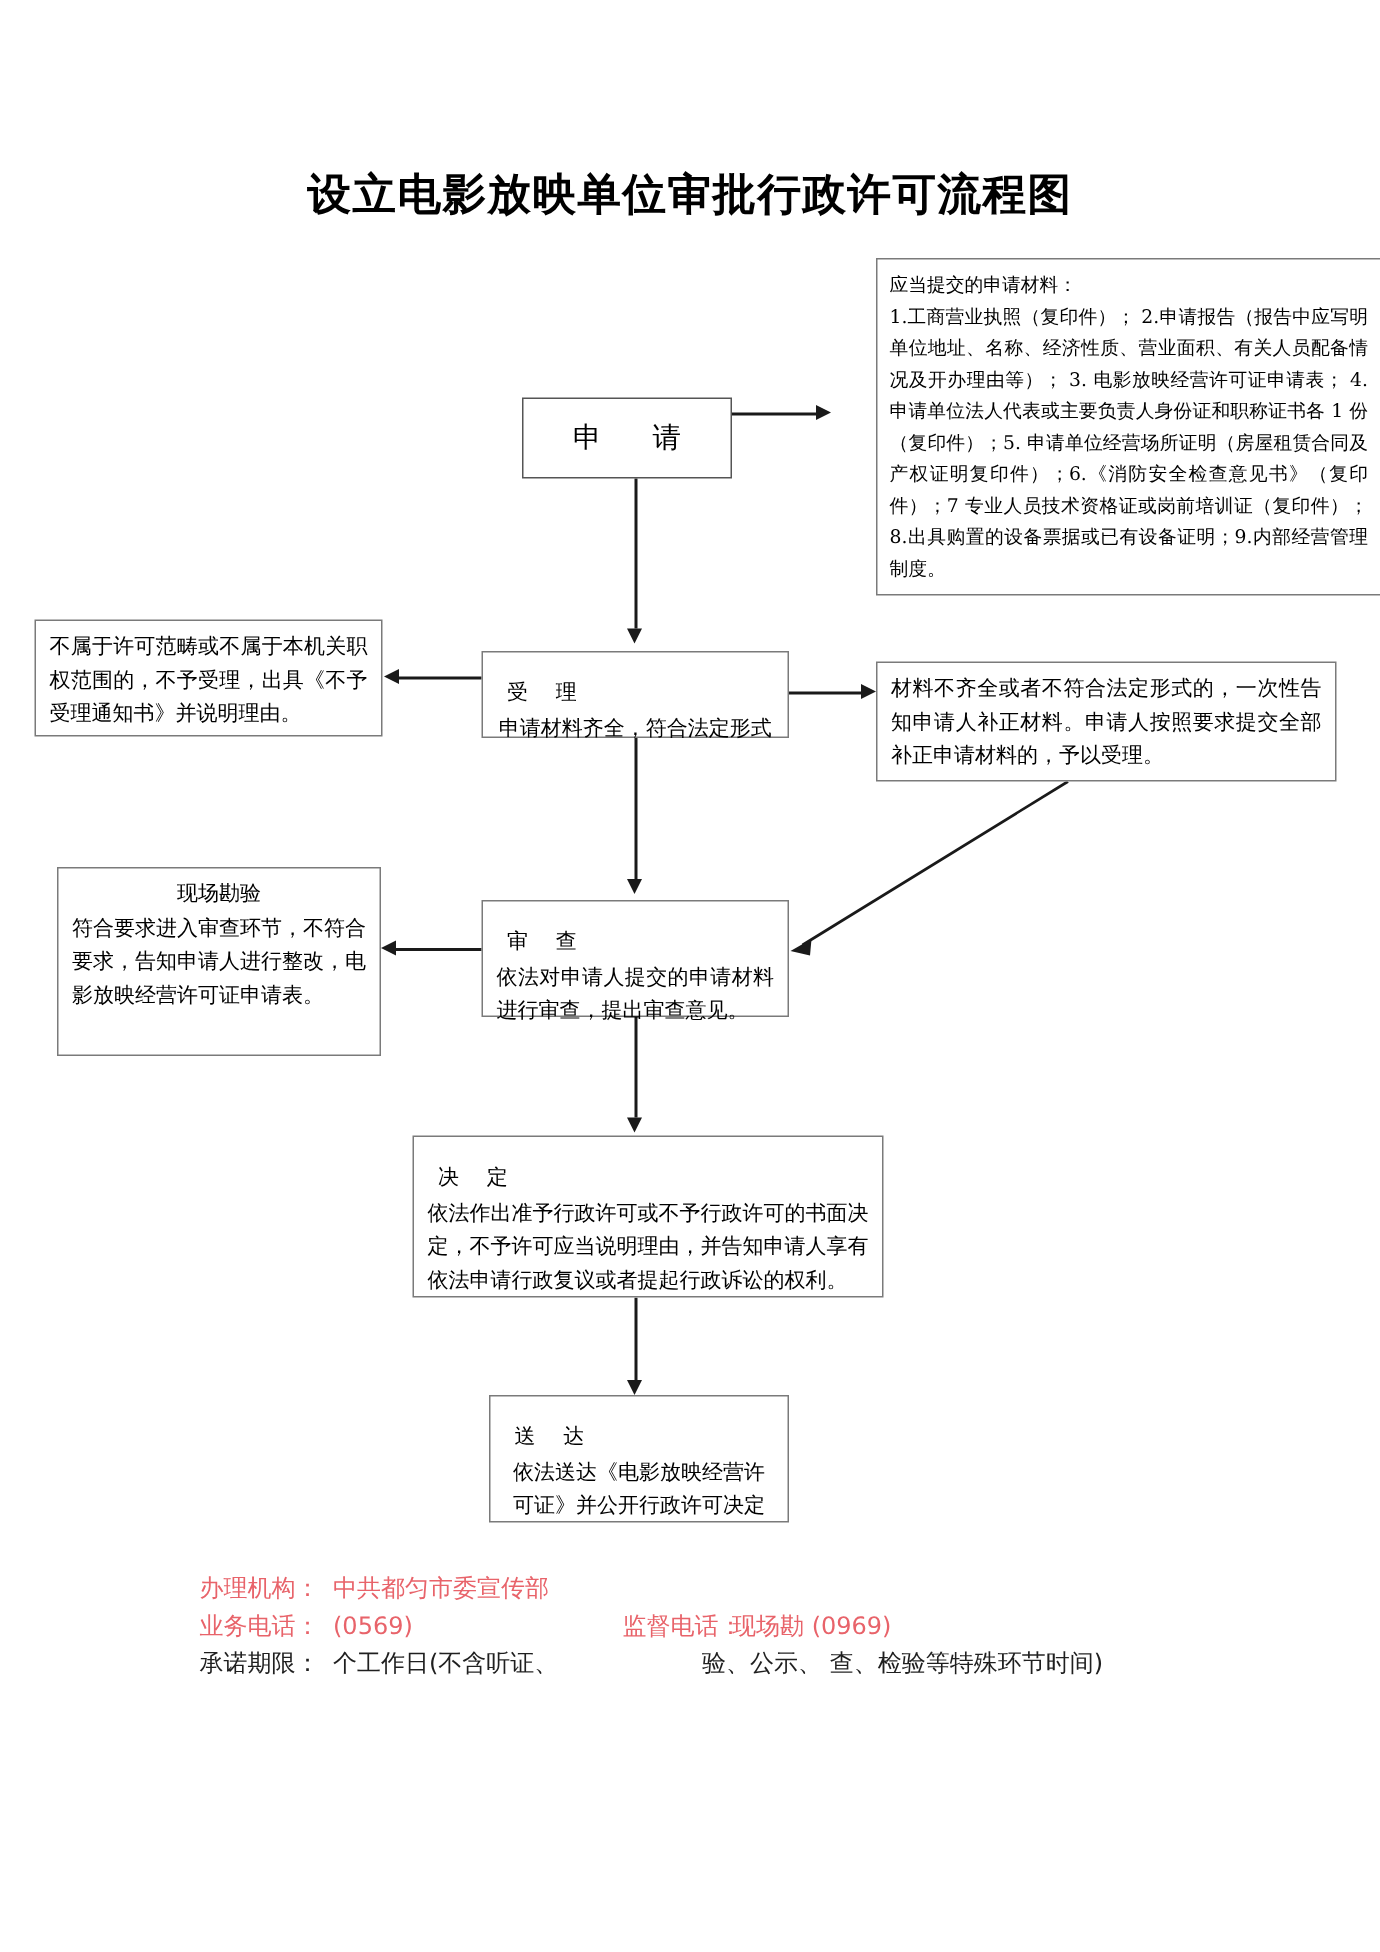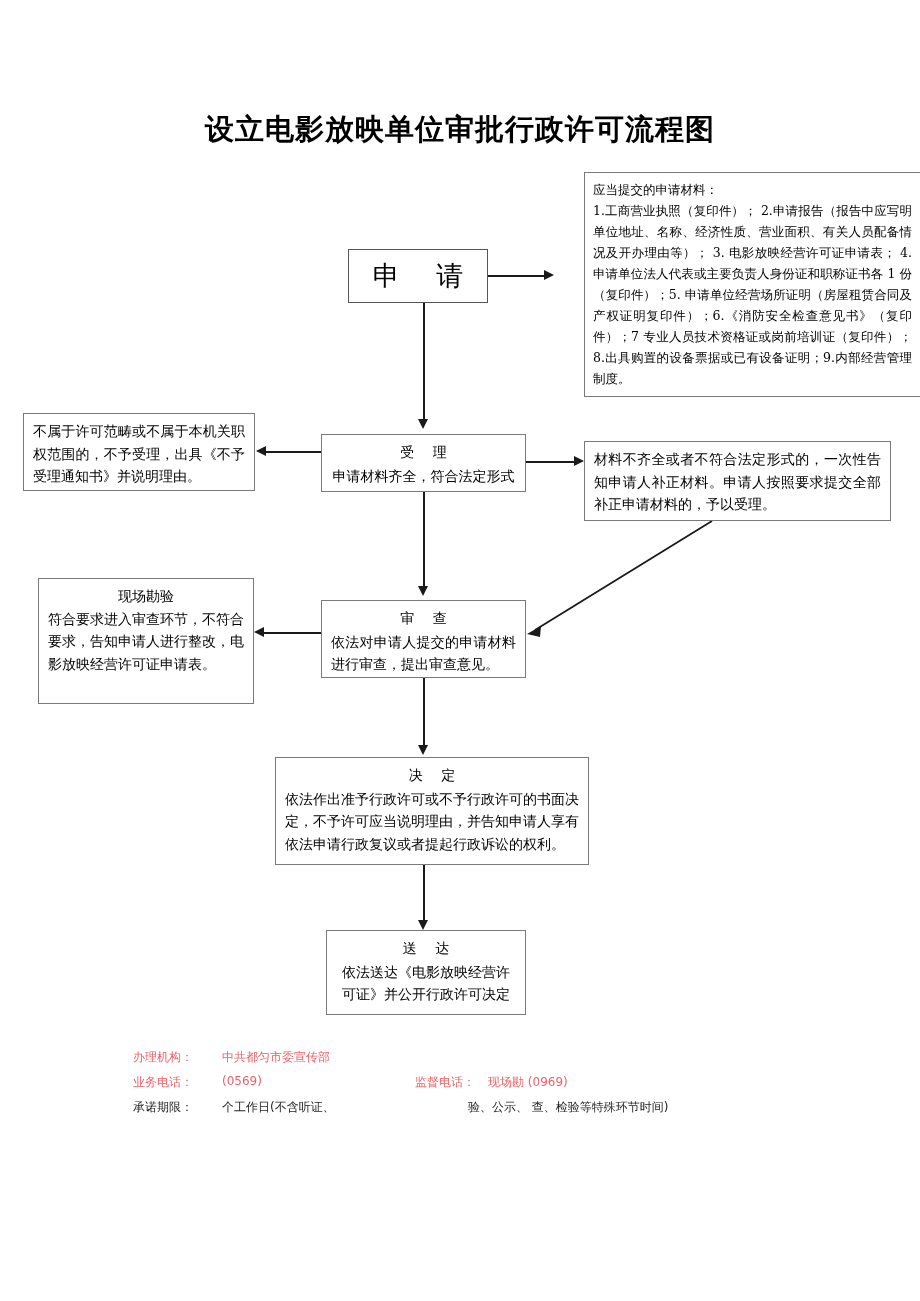--- a/index.html
+++ b/index.html
@@ -41,48 +41,49 @@
     background: #ffffff;
     color: #000000;
     font-family: "DejaVu Serif", "Liberation Serif", serif;
     font-size: 14px;
     line-height: 1.62;
   }
   .box-inner {
     padding: 6px 9px;
   }
   .box-head {
-    text-align: center;
+    text-align: left;
     letter-spacing: 7px;
     padding-left: 7px;
     margin-bottom: 1px;
+    margin-top: 10px;
   }
   .box-body {
     text-align: justify;
     text-justify: inter-ideograph;
   }
   .box-body.center {
     text-align: center;
   }
 
   
   .node-apply {
     position: absolute;
     left: 348px;
-    top: 249px;
+    top: 265px;
     width: 140px;
     height: 54px;
     box-sizing: border-box;
     border: 1px solid #555;
     background: #ffffff;
     display: flex;
     align-items: center;
     justify-content: center;
     font-family: "DejaVu Serif", "Liberation Serif", serif;
-    font-size: 27px;
+    font-size: 19px;
     letter-spacing: 14px;
     padding-left: 14px;
     color: #000;
   }
 
   
   .b-materials { left: 584px; top: 172px;  width: 337px; height: 225px; font-size: 12.5px; }
   .b-materials .box-inner { padding: 6px 8px 4px 8px; }
   .b-materials .box-body { line-height: 1.68; }
 
@@ -132,21 +133,21 @@
     pointer-events: none;
   }
 
   
   .footer {
     position: absolute;
     left: 0;
     top: 1049px;
     width: 920px;
     font-family: "DejaVu Sans", "Liberation Sans", sans-serif;
-    font-size: 12px;
+    font-size: 16px;
     color: #262626;
   }
   .frow {
     position: relative;
     height: 25px;
     white-space: nowrap;
   }
   .flabel {
     position: absolute;
     left: 133px;

